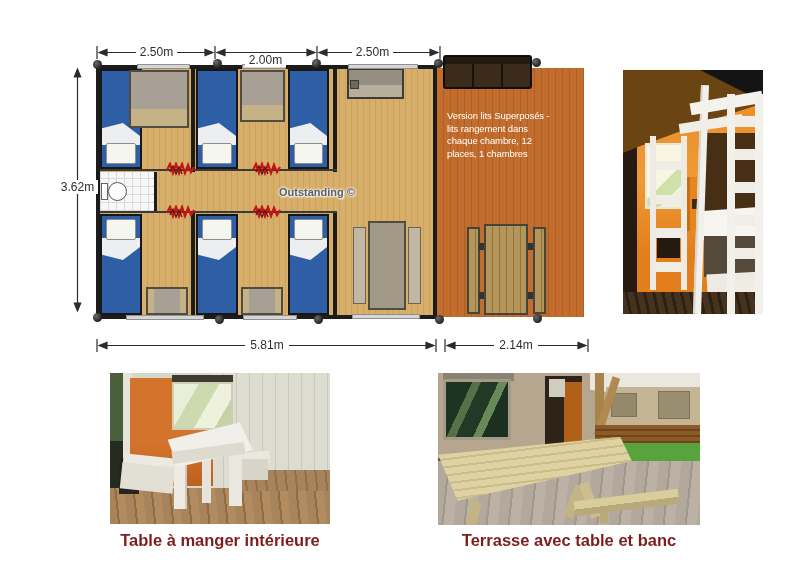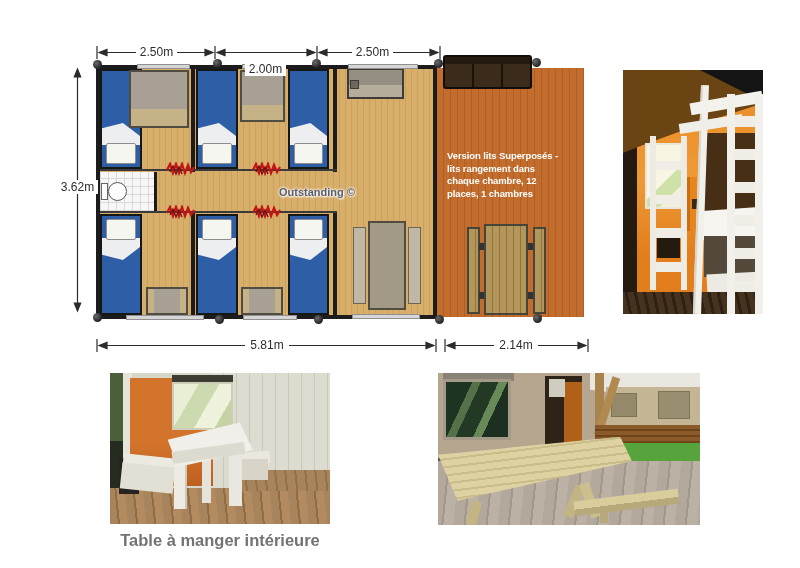--- a/index.html
+++ b/index.html
@@ -33,27 +33,27 @@
   .bench{background:#c0b8a4;border:1px solid #6b6557;}
   .dtable{background:#a29a86;border:2px solid #514c40;}
   .sofa{left:443px;top:55px;width:89px;height:34px;border:2px solid #120d08;border-radius:3px;
         background:repeating-linear-gradient(90deg,#3a2b1b 0 27px,#191209 27px 29px);}
   .sofa::after{content:"";position:absolute;left:0;right:0;top:0;height:7px;background:#241a10;}
   .plank{background:repeating-linear-gradient(90deg,#b4955a 0 6px,#8f7440 6px 7px);border:2px solid #45453a;}
   .pconn{width:5px;height:7px;background:#333;}
   .winseg{height:5px;background:#d6d6d6;border:1px solid #909090;}
   .dot{width:9px;height:9px;border-radius:50%;background:radial-gradient(circle at 35% 35%,#6a6a6a,#222 70%);}
   .dimlabel{background:#fff;color:#2e2e2e;font-size:12px;line-height:14px;text-align:center;padding:0 2px;}
-  .note{left:447px;top:110px;width:132px;color:#fff;font-weight:bold;font-size:9.5px;line-height:1.32;letter-spacing:-0.1px;margin-top:40px;}
+  .note{left:447px;top:110px;width:132px;color:#fff;font-weight:normal;font-size:9.5px;line-height:1.32;letter-spacing:-0.1px;}
   .wmark{left:279px;top:186px;color:#57606e;font-size:11px;font-weight:bold;
          text-shadow:0 0 3px #fff,0 0 3px #fff,1px 1px 2px #fff;}
 
   
   .photo{overflow:hidden;}
-  .caption{color:#737373;font-weight:bold;font-size:16.5px;text-align:center;}
+  .caption{color:#7f1d1d;font-weight:bold;font-size:16.5px;text-align:center;}
 
   
   .photo-bunk{left:623px;top:70px;width:140px;height:244px;
               background:linear-gradient(180deg,#e98a24 0%,#ef9a36 45%,#e27f1c 75%);}
   .pb-left{left:0;top:0;width:10%;height:100%;background:#241a10;}
   .pb-ceiling{left:0;top:0;width:100%;height:34%;background:#6a4413;
               clip-path:polygon(0 0,100% 0,100% 40%,60% 62%,12% 92%,0 100%);}
   .pb-ceildark{right:0;top:0;width:45%;height:13%;background:#141414;clip-path:polygon(0 0,100% 0,100% 100%);}
   .pb-window{left:16%;top:30%;width:29%;height:27%;border:2px solid #e9e6de;
              background:linear-gradient(135deg,#f8f6e2 0 55%,#cfe0a8 55% 75%,#f2f0dc 75%);}
@@ -260,21 +260,21 @@
       <line x1="99" y1="345.5" x2="434" y2="345.5"></line>
       <polygon points="99,345.5 107,342.3 107,348.7"></polygon>
         <polygon points="434,345.5 426,342.3 426,348.7"></polygon>
       <line x1="447" y1="345.5" x2="586" y2="345.5"></line>
       <polygon points="447,345.5 455,342.3 455,348.7"></polygon>
         <polygon points="586,345.5 578,342.3 578,348.7"></polygon>
     </g>
   </svg>
 
   <div class="abs dimlabel" style="left:136px;top:45px;width:41px">2.50m</div>
-  <div class="abs dimlabel" style="left:245px;top:62px;width:41px">2.00m</div>
+  <div class="abs dimlabel" style="left:245px;top:53px;width:41px">2.00m</div>
   <div class="abs dimlabel" style="left:352px;top:45px;width:41px">2.50m</div>
   <div class="abs dimlabel" style="left:57px;top:180px;width:41px">3.62m</div>
   <div class="abs dimlabel" style="left:245px;top:338px;width:44px">5.81m</div>
   <div class="abs dimlabel" style="left:494px;top:338px;width:44px">2.14m</div>
 
   <div class="abs note">
     <div>Version lits Superposés -</div>
     <div>lits rangement dans</div>
     <div>chaque chambre, 12</div>
     <div>places, 1 chambres</div>
@@ -342,14 +342,15 @@
     <div class="abs pz-deck"></div>
     <div class="abs pz-legA"></div>
     <div class="abs pz-legB"></div>
     <div class="abs pz-legC"></div>
     <div class="abs pz-tabletop"></div>
     <div class="abs pz-bench"></div>
     <div class="abs pz-benchleg"></div>
   </div>
 
   <div class="abs caption" style="left:110px;top:531px;width:220px">Table à manger intérieure</div>
+  <div class="abs caption" style="left:438px;top:531px;width:262px">Terrasse avec table et banc</div>
 
 </div>
 
 </body></html>

